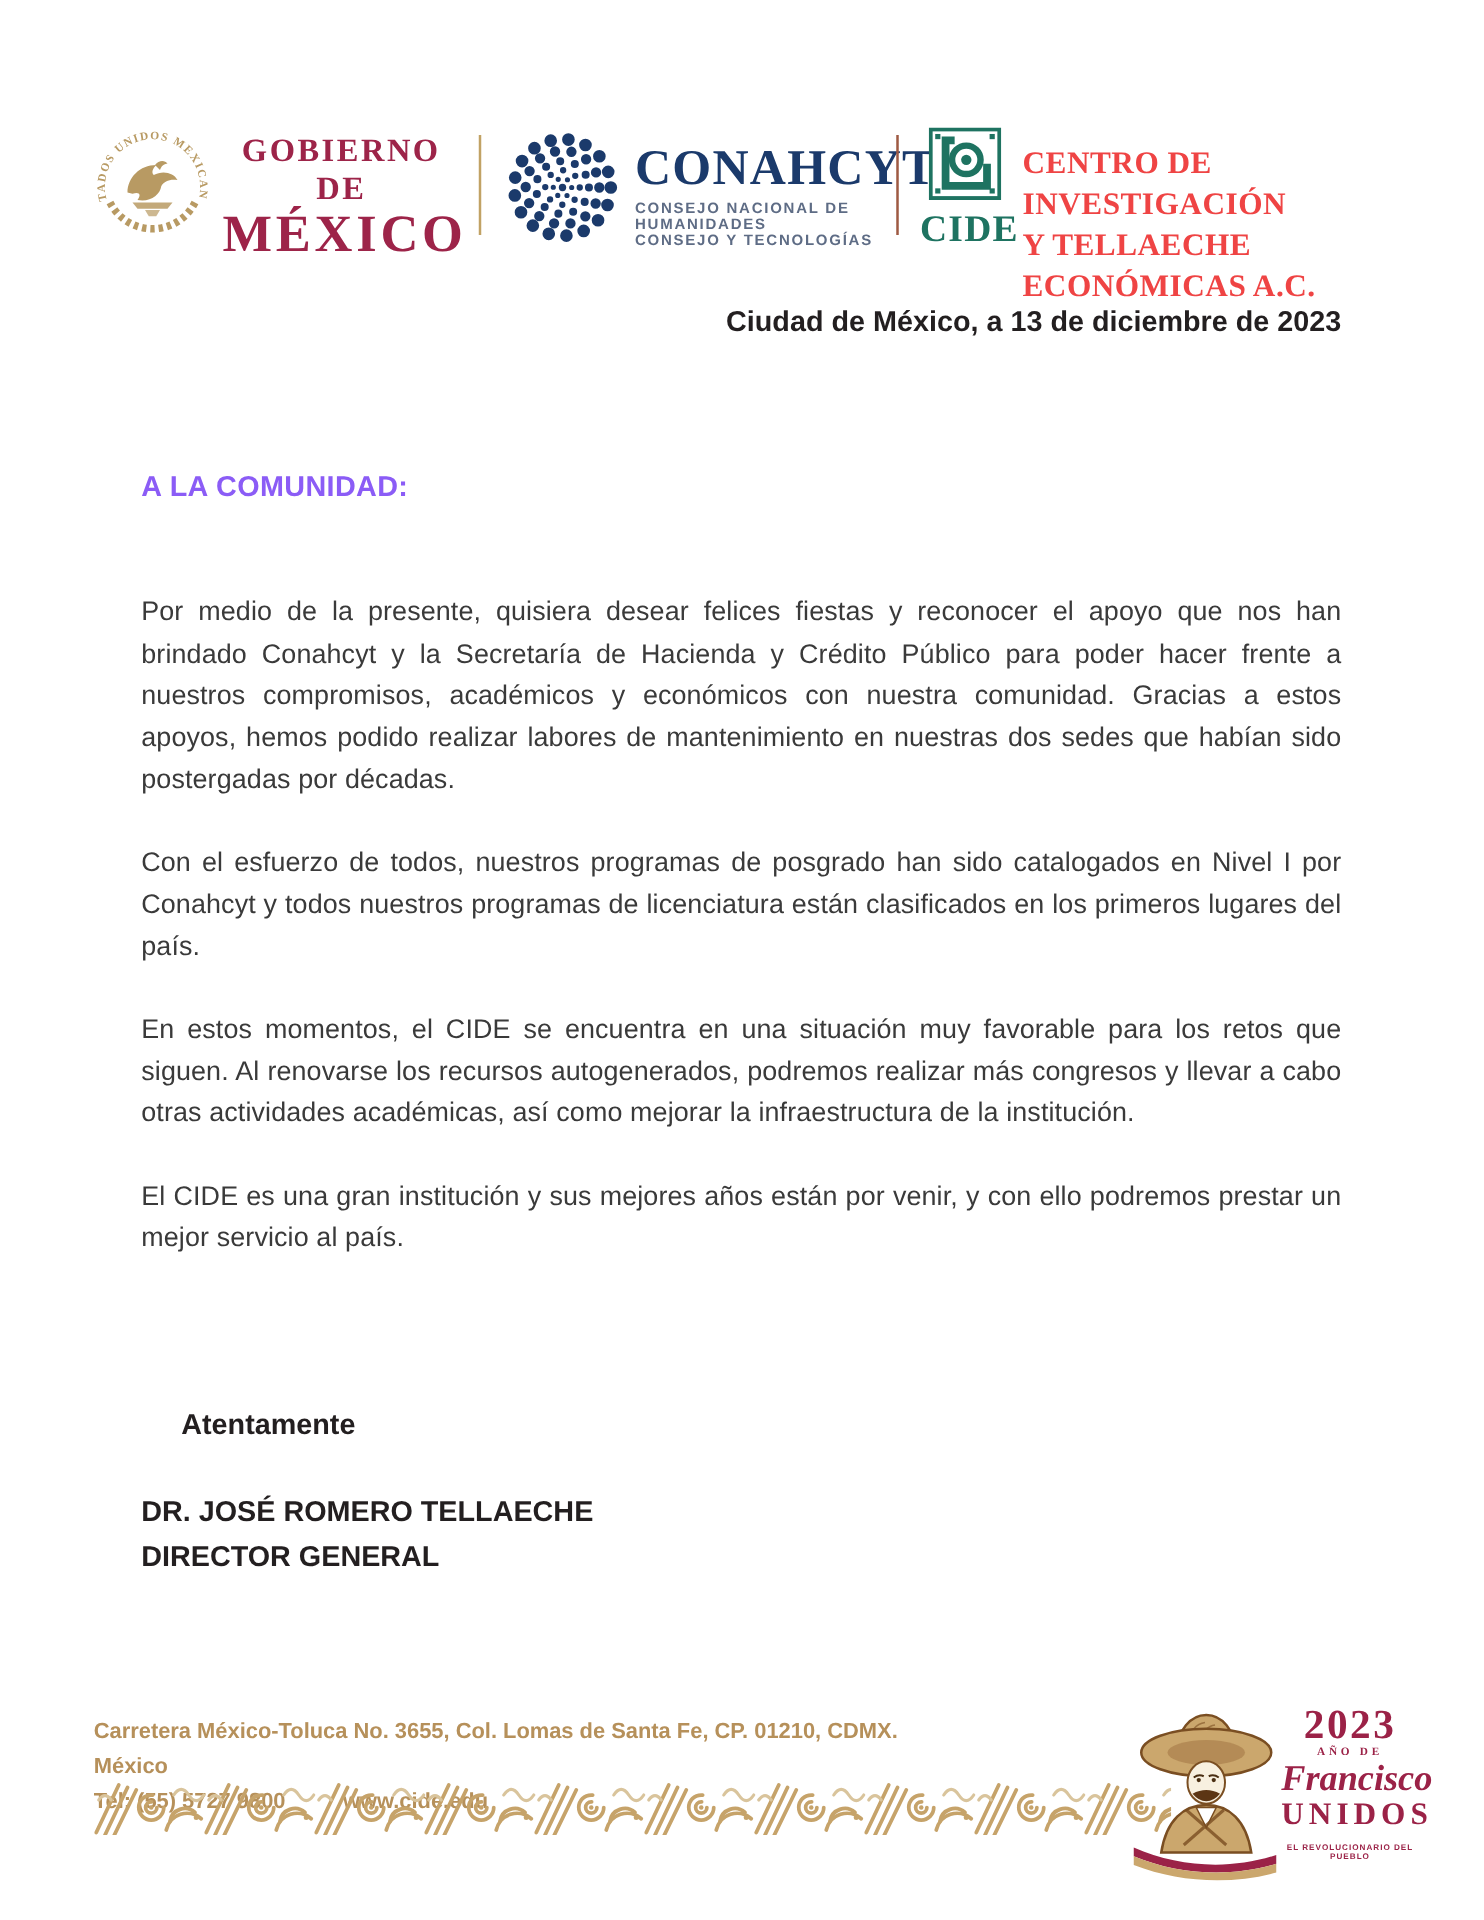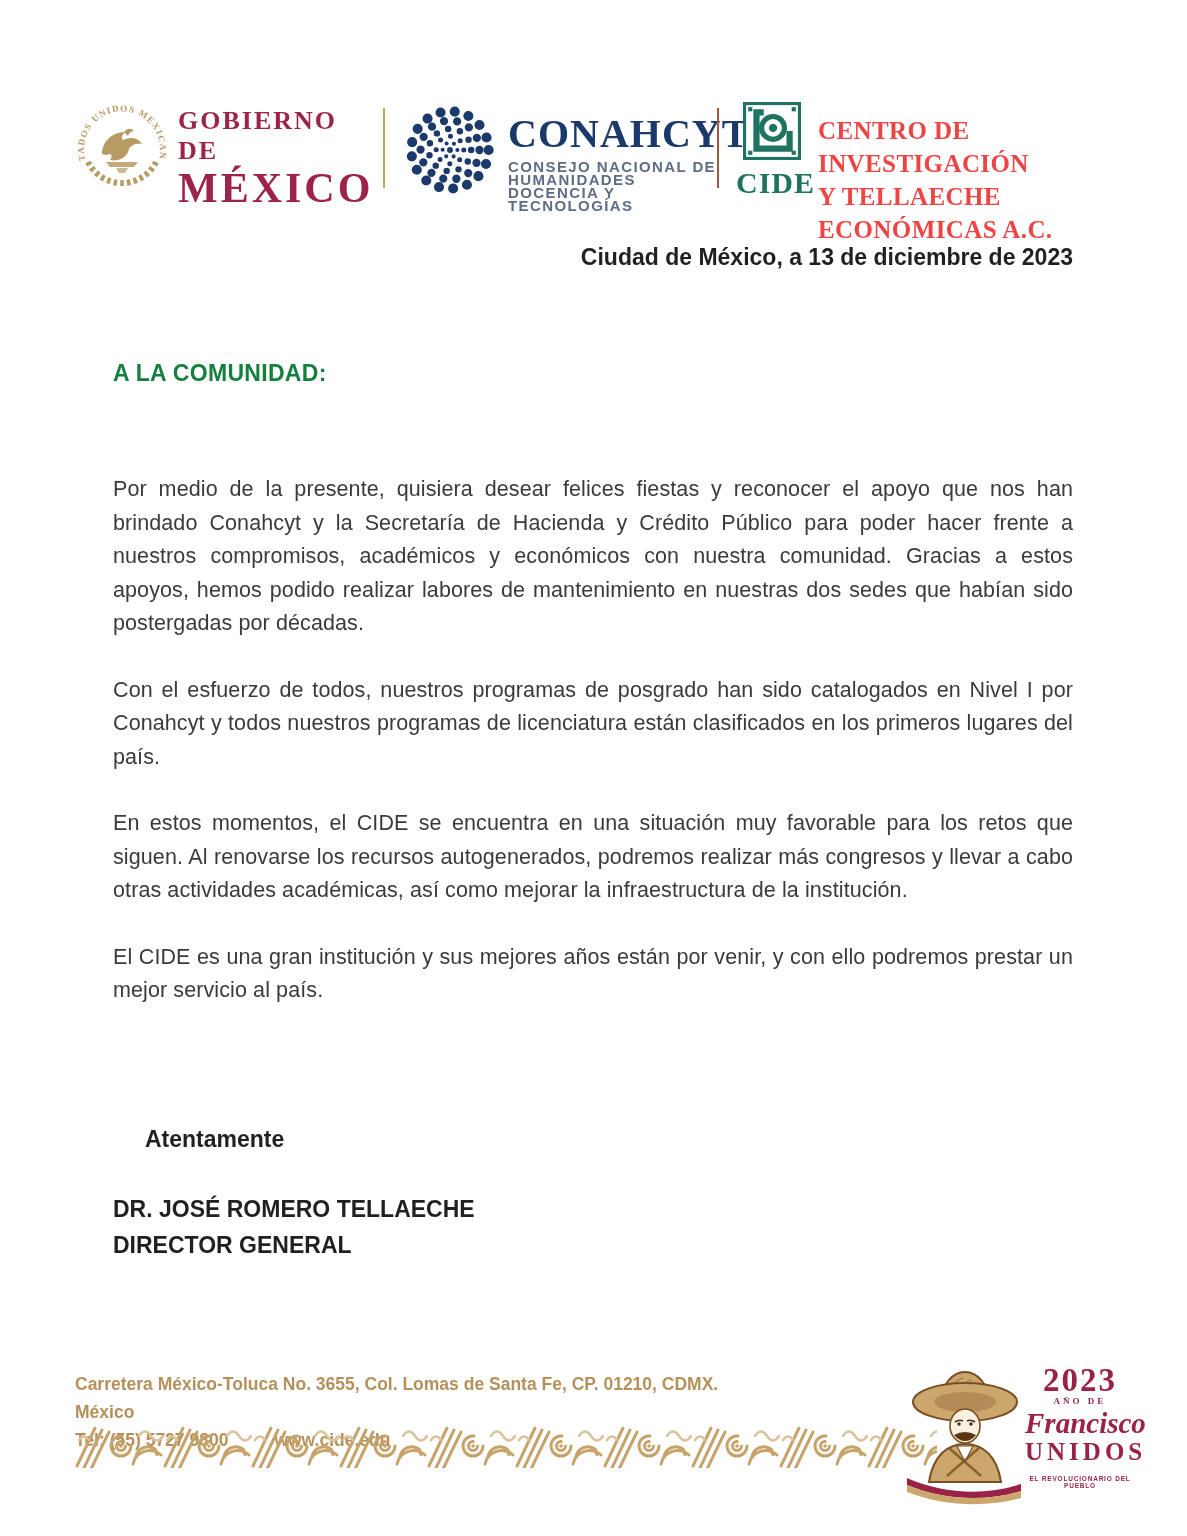--- a/index.html
+++ b/index.html
@@ -11,50 +11,50 @@
     font-family:"Liberation Sans", sans-serif;
     overflow:hidden;
     margin:0 auto;
   }
 
   
   .header { position:absolute; left:0; top:0; width:1187px; height:215px; }
 
   .seal-svg { position:absolute; left:72px; top:98px; width:100px; height:100px; }
 
-  .gob-text { position:absolute; left:178px; top:106px; width:190px; 
+  .gob-text { position:absolute; left:178px; top:106px; width:190px; text-align:center;
               color:#9D2449; font-family:"Liberation Serif", serif; font-weight:bold; }
   .gob-line1 { font-size:26px; letter-spacing:2px; line-height:30px; }
   .gob-line2 { font-size:42px; letter-spacing:3px; line-height:44px; }
 
   .divider { position:absolute; top:108px; width:2px; height:80px; }
   .divider-1 { left:383px; background:#C1A264; }
   .divider-2 { left:717px; background:#9E5A43; }
 
   .conahcyt-dots { position:absolute; left:404px; top:104px; width:92px; height:92px; }
   .conahcyt-text { position:absolute; left:508px; top:112px; width:215px; }
   .conahcyt-word { font-family:"Liberation Serif", serif; font-weight:bold;
                    font-size:40px; color:#1B3A6B; letter-spacing:1px; line-height:44px; }
-  .conahcyt-sub { margin-top:4px; font-size:15px; font-weight:bold; color:#5E6C85;
+  .conahcyt-sub { margin-top:4px; font-size:12px; font-weight:bold; color:#5E6C85;
                   letter-spacing:1.4px; line-height:13px; }
 
   .cide-block { position:absolute; left:736px; top:102px; width:72px; text-align:center; }
   .cide-icon  { width:58px; height:58px; }
   .cide-acronym { margin-top:2px; font-family:"Liberation Serif", serif; font-weight:bold;
                   font-size:30px; color:#1E7361; letter-spacing:1px; }
   .cide-name { position:absolute; left:818px; top:114px; width:300px;
                font-family:"Liberation Serif", serif; font-weight:bold;
                font-size:25px; color:#ef4444; line-height:33px; letter-spacing:0.4px; }
 
   
   .dateline { position:absolute; left:113px; top:244px; width:960px;
               text-align:right; font-weight:bold; font-size:23px; color:#231F20; }
 
-  .salutation { position:absolute; left:113px; top:360px;
-                font-weight:bold; font-size:23px; color:#15803d; letter-spacing:0.3px; }
+  .salutation { position:absolute; left:113px; top:376px;
+                font-weight:bold; font-size:23px; color:#8b5cf6; letter-spacing:0.3px; }
 
   .body-text { position:absolute; left:113px; top:473px; width:960px;
                font-size:21.5px; color:#3A3A3A; line-height:33.5px;
                text-align:justify; letter-spacing:0.1px; }
   .body-text p { margin-bottom:33px; }
 
   .closing { position:absolute; left:113px; top:1126px;
              font-weight:bold; font-size:23px; color:#231F20;margin-left:32px; }
   .signer  { position:absolute; left:113px; top:1191px;
              font-weight:bold; font-size:23px; color:#231F20; line-height:36px; }
@@ -115,21 +115,21 @@
         <circle cx="50" cy="50" r="32" stroke-width="9" stroke-dasharray="0 14.4"></circle>
         <circle cx="50" cy="50" r="42" stroke-width="11" stroke-dasharray="0 15.6"></circle>
       </g>
       <circle cx="50" cy="50" r="3.2" fill="#1B3A6B"></circle>
     </svg>
 
     <div class="conahcyt-text">
       <div class="conahcyt-word">CONAHCYT</div>
       <div class="conahcyt-sub">
         <div>CONSEJO NACIONAL DE HUMANIDADES</div>
-        <div>DOCENCIA Y TECNOLOGÍAS</div>
+        <div>CONSEJO Y TECNOLOGÍAS</div>
       </div>
     </div>
 
     <div class="divider divider-2"></div>
 
     <div class="cide-block">
       <svg class="cide-icon" viewBox="0 0 56 56">
         <rect x="1.5" y="1.5" width="53" height="53" fill="#ffffff" stroke="#1E7361" stroke-width="3"></rect>
         <g fill="none" stroke="#1E7361">
           <path d="M20,10 L13,10 L13,45 L45,45 L45,28" stroke-width="6"></path>

